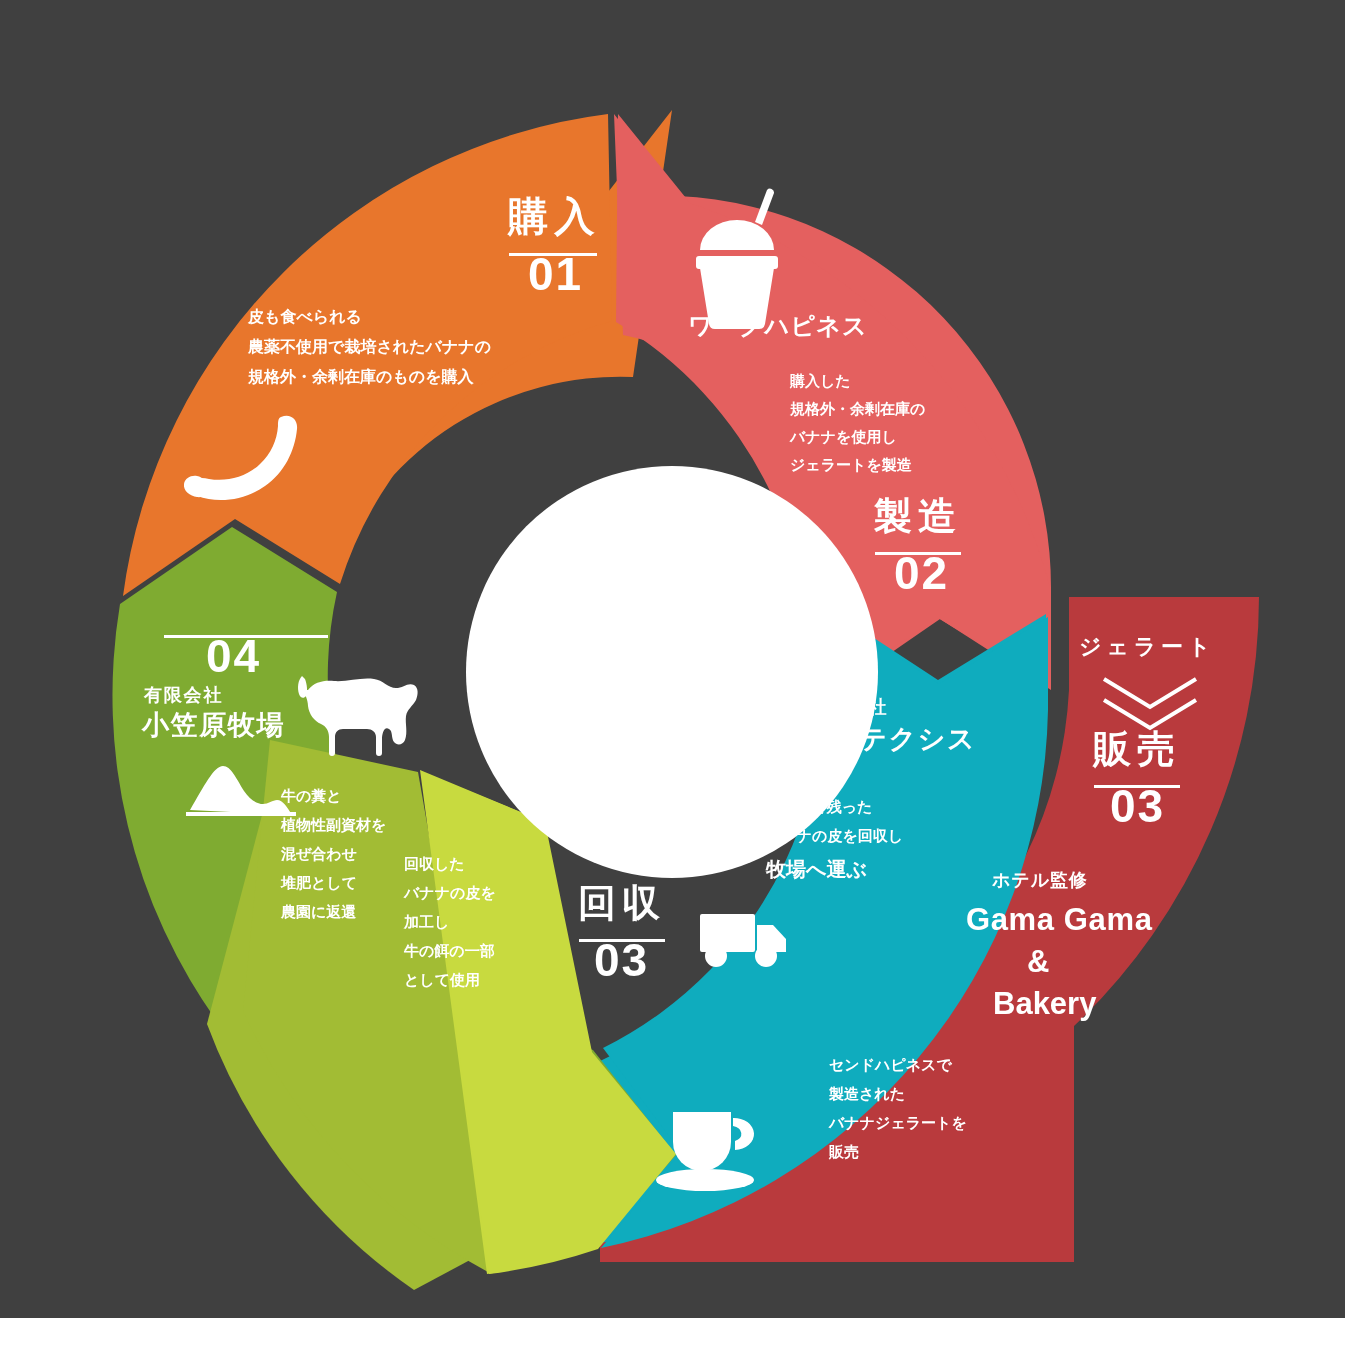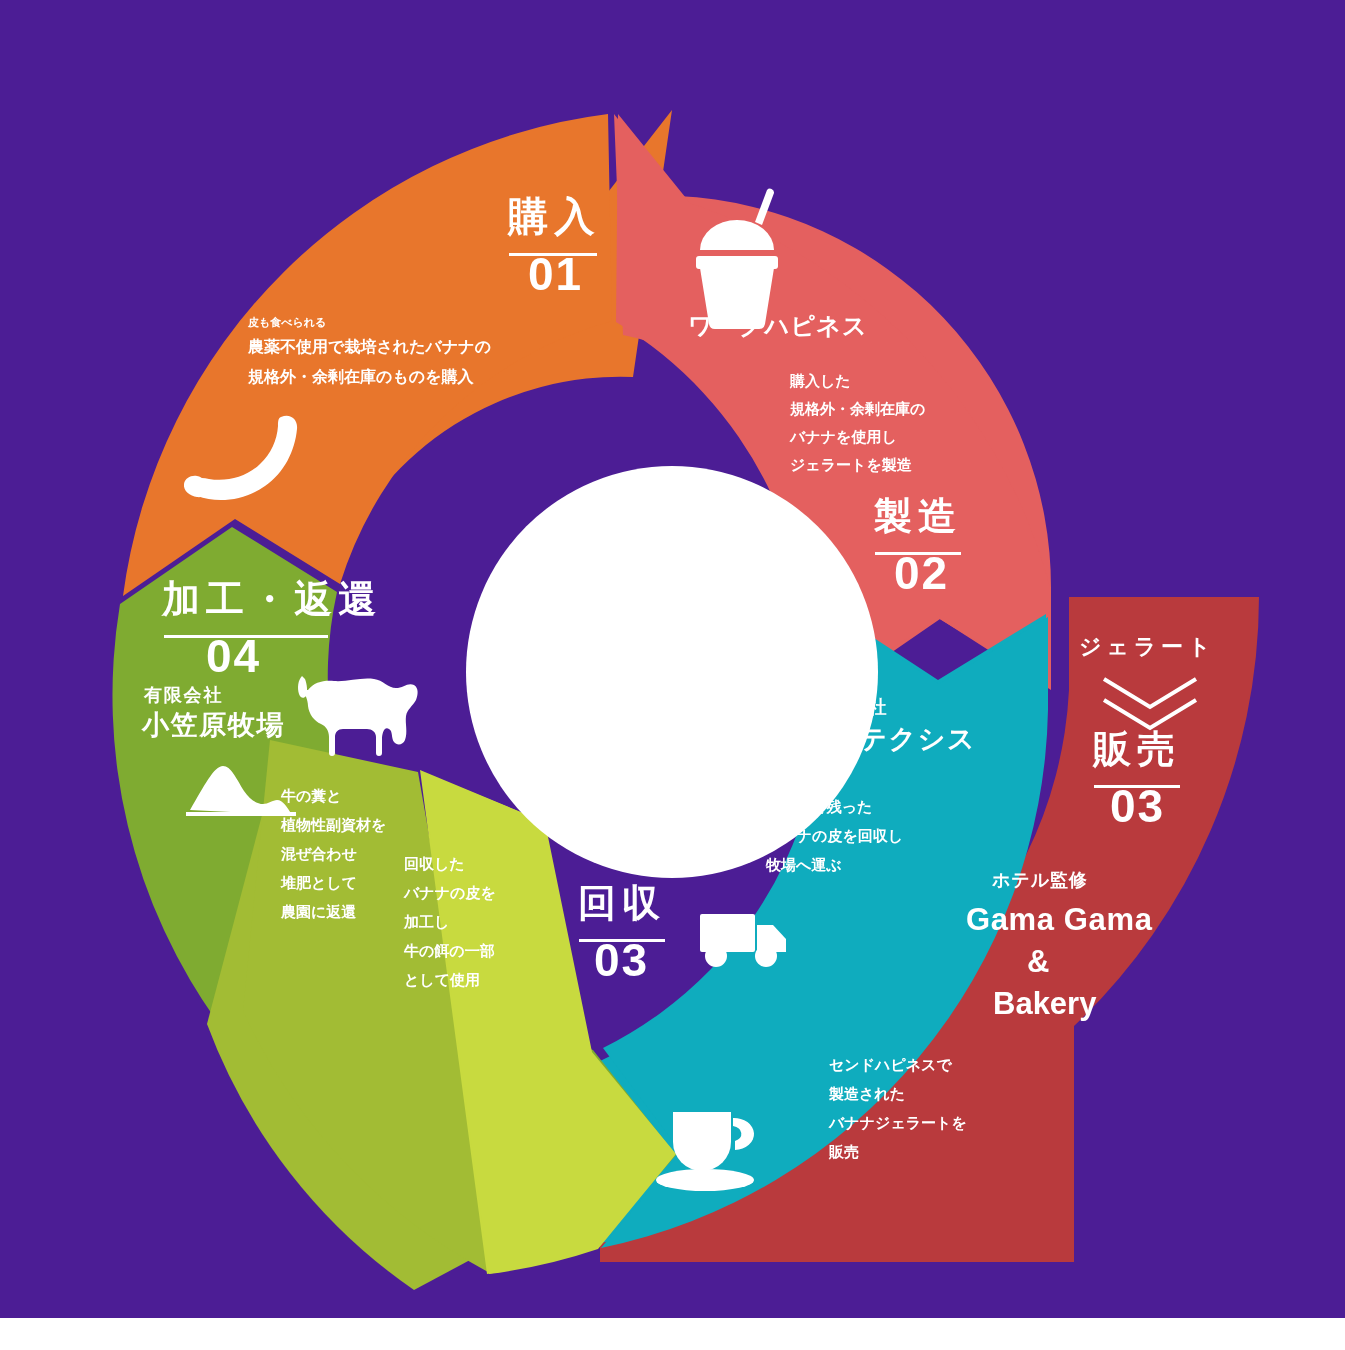--- a/index.html
+++ b/index.html
@@ -2,21 +2,21 @@
 <html><head>
 <meta charset="utf-8">
 <title>Banana Circular Economy Diagram</title>
 <style>
   html,body{margin:0;padding:0;background:#ffffff;}
   body{
     width:1345px;height:1350px;
     font-family:"Liberation Sans","DejaVu Sans",sans-serif;
     overflow:hidden;
   }
-  #stage{position:relative;width:1345px;height:1318px;background:#4c1d95;}
+  #stage{position:relative;width:1345px;height:1318px;background:#404040;}
   svg#wheel{position:absolute;left:0;top:0;width:1345px;height:1350px;}
   .lbl{position:absolute;color:#fff;}
   .step-title{
     font-weight:bold;letter-spacing:.16em;line-height:1;
     white-space:nowrap;
   }
   .step-rule{
     height:3px;background:#fff;margin:7px 0 4px 0;
   }
   .step-num{
@@ -207,21 +207,21 @@
     </g>
   </svg>
 
   <div class="lbl step-title" style="left:508px;top:196px;font-size:40px;">購入</div>
   <div class="lbl" style="left:509px;top:246px;width:88px;">
       <div class="step-rule"></div>
     </div>
   <div class="lbl step-num" style="left:528px;top:251px;font-size:46px;text-align:center;">01</div>
 
 
-  <div class="lbl body-txt" style="left:248px;top:312px;font-size:11px;">皮も食べられる</div>
+  <div class="lbl body-txt" style="left:248px;top:302px;font-size:16px;">皮も食べられる</div>
   <div class="lbl body-txt" style="left:248px;top:332px;font-size:16px;">農薬不使用で栽培されたバナナの</div>
   <div class="lbl body-txt" style="left:248px;top:362px;font-size:16px;">規格外・余剰在庫のものを購入</div>
 
   <div class="lbl org-main" style="left:688px;top:310px;font-size:24px;letter-spacing:.05em;">ワークハピネス</div>
 
   <div class="lbl body-txt" style="left:790px;top:367px;font-size:15px;">購入した</div>
   <div class="lbl body-txt" style="left:790px;top:395px;font-size:15px;">規格外・余剰在庫の</div>
   <div class="lbl body-txt" style="left:790px;top:423px;font-size:15px;text-align:right;">バナナを使用し</div>
   <div class="lbl body-txt" style="left:790px;top:451px;font-size:15px;">ジェラートを製造</div>
 
@@ -247,29 +247,28 @@
   <div class="lbl body-txt" style="left:829px;top:1051px;font-size:15px;">センドハピネスで</div>
   <div class="lbl body-txt" style="left:829px;top:1080px;font-size:15px;">製造された</div>
   <div class="lbl body-txt" style="left:829px;top:1109px;font-size:15px;">バナナジェラートを</div>
   <div class="lbl body-txt" style="left:829px;top:1138px;font-size:15px;">販売</div>
 
   <div class="lbl org-sub" style="left:809px;top:695px;font-size:18px;letter-spacing:.1em;">有限会社</div>
   <div class="lbl org-main" style="left:802px;top:722px;font-size:27px;letter-spacing:.06em;">環境テクシス</div>
 
   <div class="lbl body-txt" style="left:766px;top:793px;font-size:15px;">製造して残った</div>
   <div class="lbl body-txt" style="left:766px;top:822px;font-size:15px;">バナナの皮を回収し</div>
-  <div class="lbl body-txt" style="left:766px;top:851px;font-size:15px;">牧場へ運ぶ</div>
+  <div class="lbl body-txt" style="left:766px;top:851px;font-size:20px;">牧場へ運ぶ</div>
 
   <div class="lbl step-title" style="left:578px;top:884px;font-size:38px;">回収</div>
   <div class="lbl" style="left:579px;top:932px;width:86px;">
       <div class="step-rule"></div>
     </div>
   <div class="lbl step-num" style="left:594px;top:937px;font-size:46px;">03</div>
 
-  <div class="lbl step-title" style="left:162px;top:580px;font-size:38px;">加工・返還</div>
   <div class="lbl" style="left:164px;top:628px;width:164px;">
       <div class="step-rule"></div>
     </div>
   <div class="lbl step-num" style="left:206px;top:633px;font-size:46px;">04</div>
 
   <div class="lbl org-sub" style="left:144px;top:683px;font-size:18px;letter-spacing:.1em;">有限会社</div>
   <div class="lbl org-main" style="left:142px;top:708px;font-size:27px;letter-spacing:.06em;">小笠原牧場</div>
 
   <div class="lbl body-txt" style="left:281px;top:782px;font-size:15px;">牛の糞と</div>
   <div class="lbl body-txt" style="left:281px;top:811px;font-size:15px;">植物性副資材を</div>

